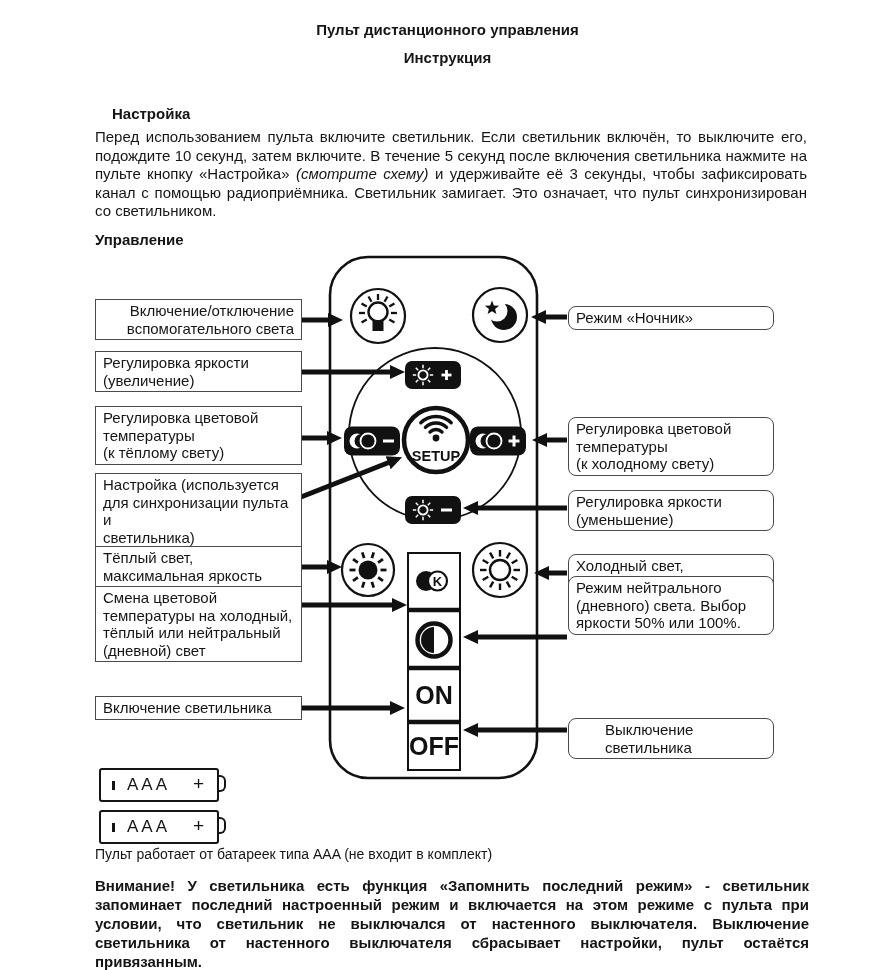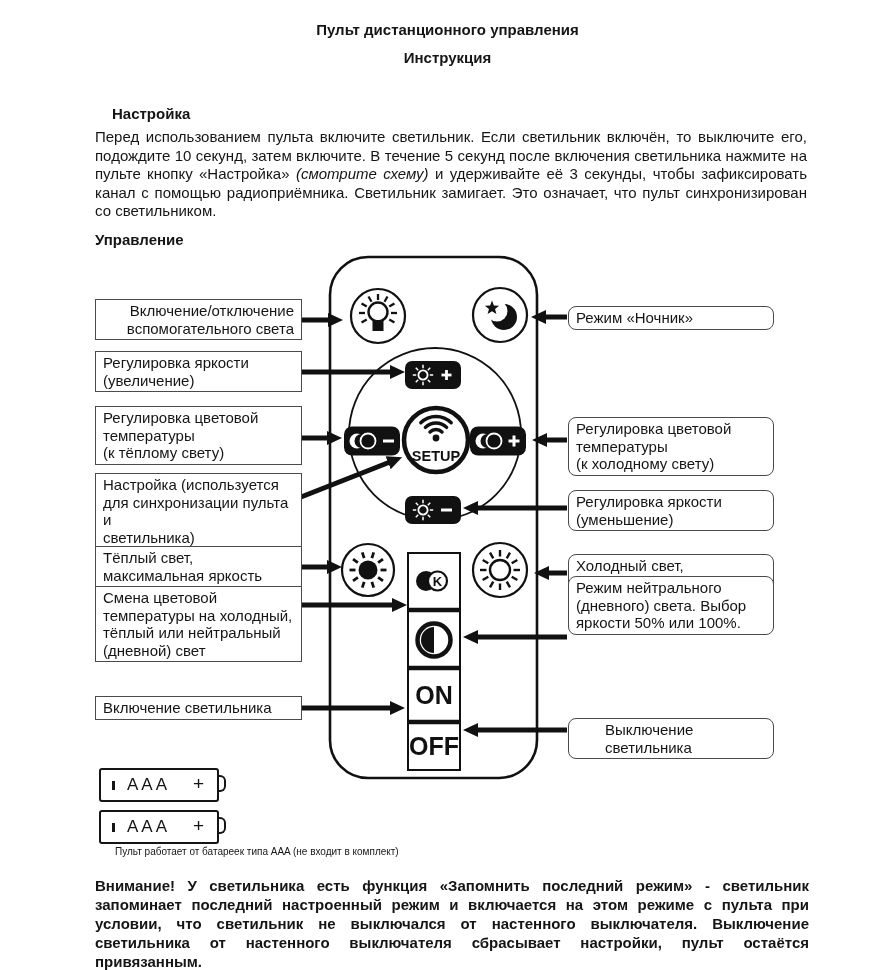--- a/index.html
+++ b/index.html
@@ -48,21 +48,21 @@
     font-size:17px;
   }
   .battery .minus-tick { position:absolute; left:11px; top:11px; width:2.5px; height:9px; background:#151515; }
   .battery .bat-label  { position:absolute; left:26px; top:5px; letter-spacing:3px; }
   .battery .bat-plus   { position:absolute; right:13px; top:3px; font-size:19px; }
   .battery .bat-nub    {
     position:absolute; right:-9px; top:5px; width:5px; height:13px;
     border:2.5px solid #151515; border-left:none;
     border-radius:0 6px 6px 0; background:#fff;
   }
-  .bat-caption { position:absolute; left:95px; top:846px; font-size:10px;margin-left:20px; }
+  .bat-caption { position:absolute; left:95px; top:846px; font-size:14px; }
 </style>
 </head>
 <body>
 
 <div class="page">
 
   <div class="title">
     <div>Пульт дистанционного управления</div>
     <div>Инструкция</div>
   </div>

